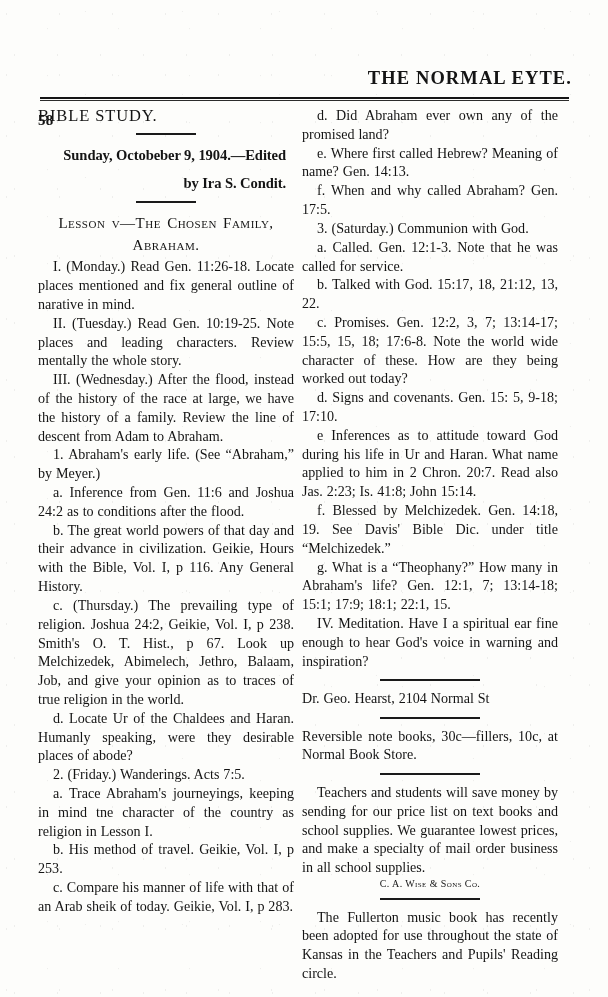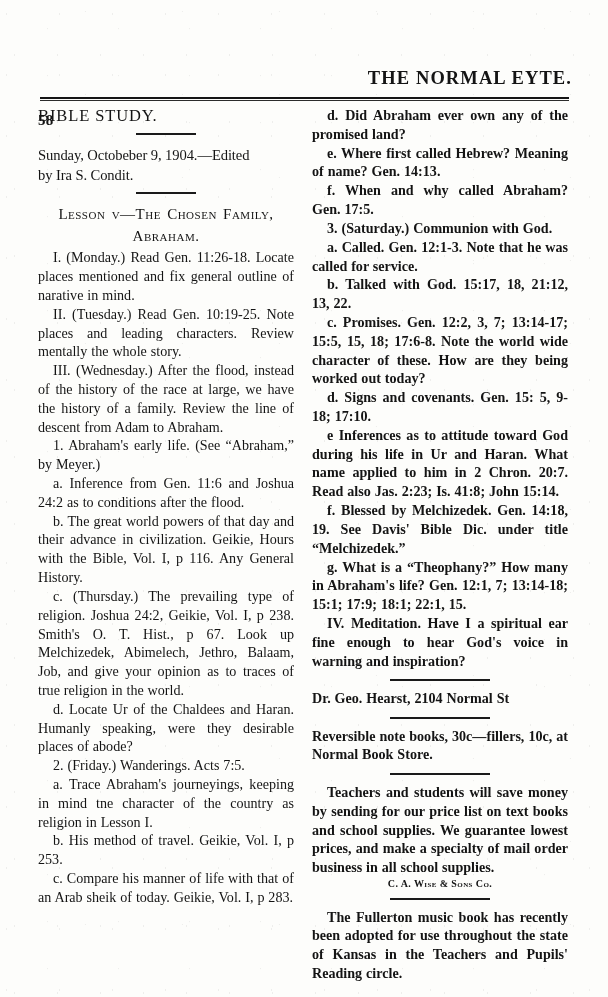--- a/index.html
+++ b/index.html
@@ -78,21 +78,21 @@
     width: 534px;
     height: 885px;
   }
   .col {
     position: absolute;
     top: 0;
     width: 256px;
     height: 100%;
   }
   .col-left  { left: 0px; }
-  .col-right { left: 274px; font-weight: bold; }
+  .col-right { left: 264px; }
 
   
   .dept-title {
     text-align: left;
     font-size: 16.5px;
     letter-spacing: 0.9px;
     margin: 0 0 2px 0;
     font-weight: normal;
   }
   .rule-short {
@@ -101,25 +101,25 @@
     background: #1a1a1a;
     margin: 7px auto 11px auto;
   }
   .rule-ad {
     width: 100px;
     height: 1.7px;
     background: #1a1a1a;
     margin: 9px auto 8px auto;
   }
   .dateline {
-    text-align: left;
+    text-align: right;
     font-size: 14.6px;
-    font-weight: normal;
+    font-weight: bold;
     line-height: 1.32;
-    margin: 0;
+    margin: 8px;
     letter-spacing: -0.1px;
   }
   .lesson-head {
     text-align: center;
     font-size: 15px;
     line-height: 1.3;
     margin: 0 0 2px 0;
     font-variant: small-caps;
     letter-spacing: 0.5px;
     word-spacing: 2px;

